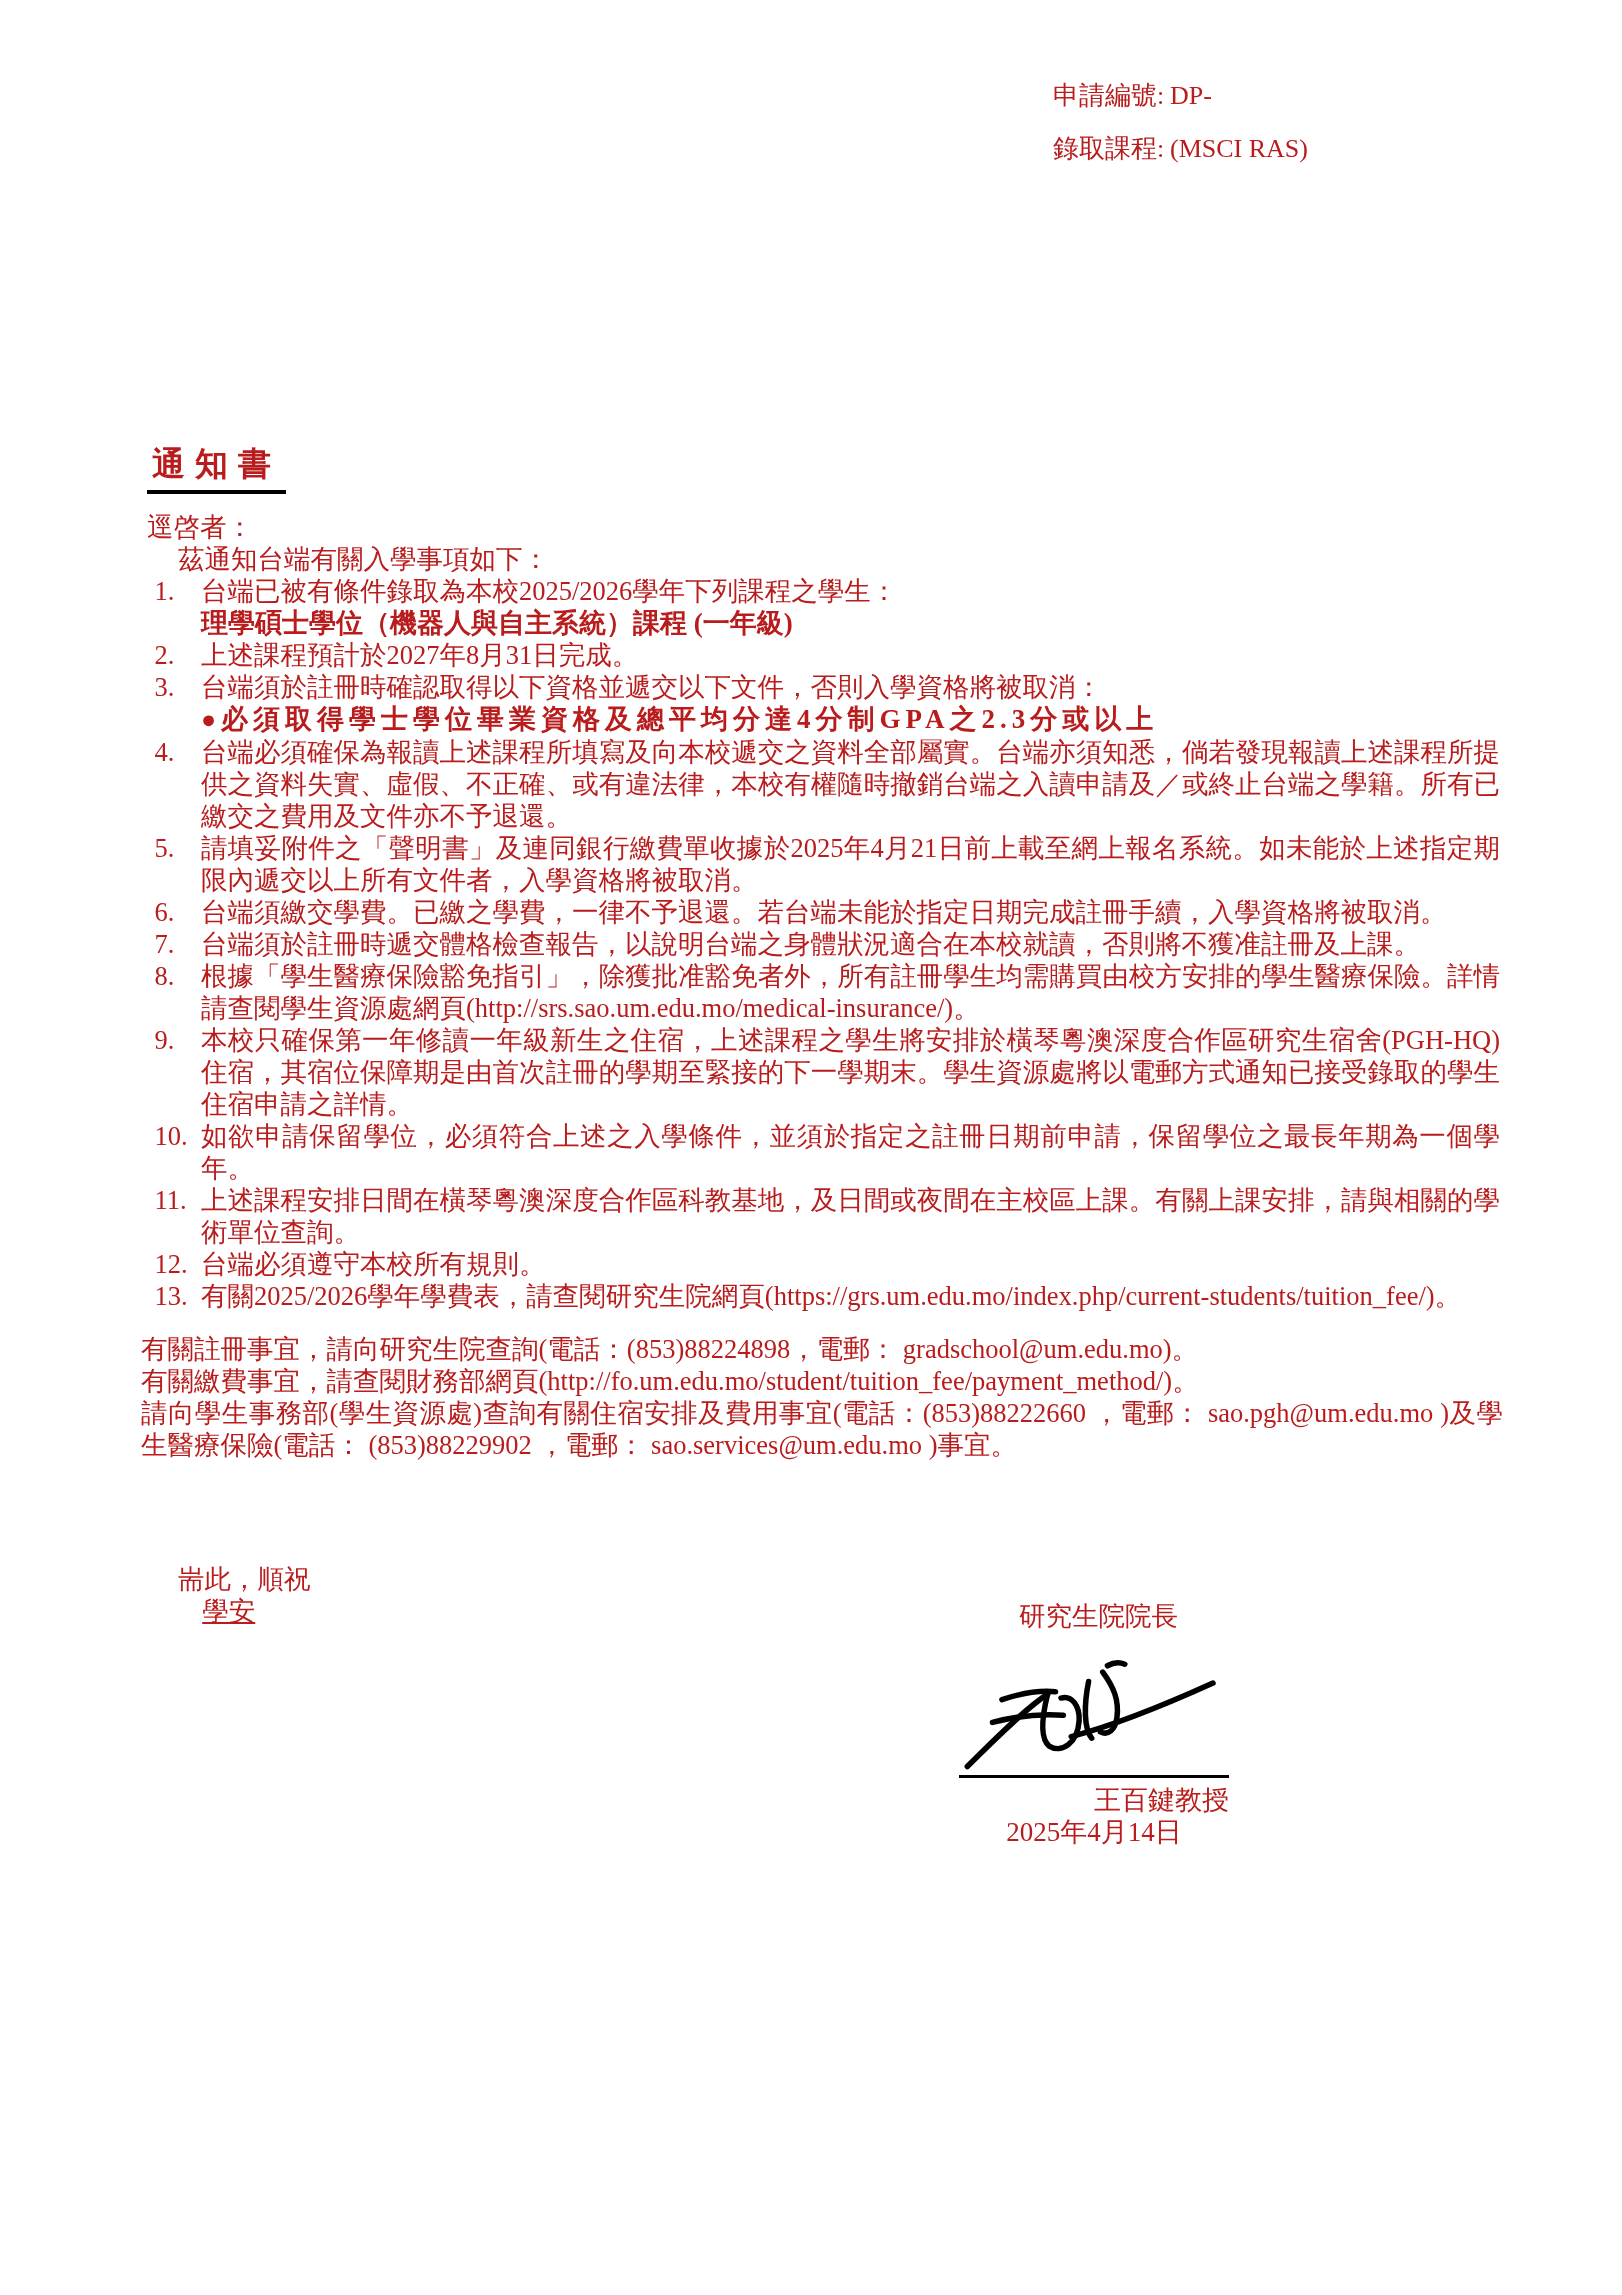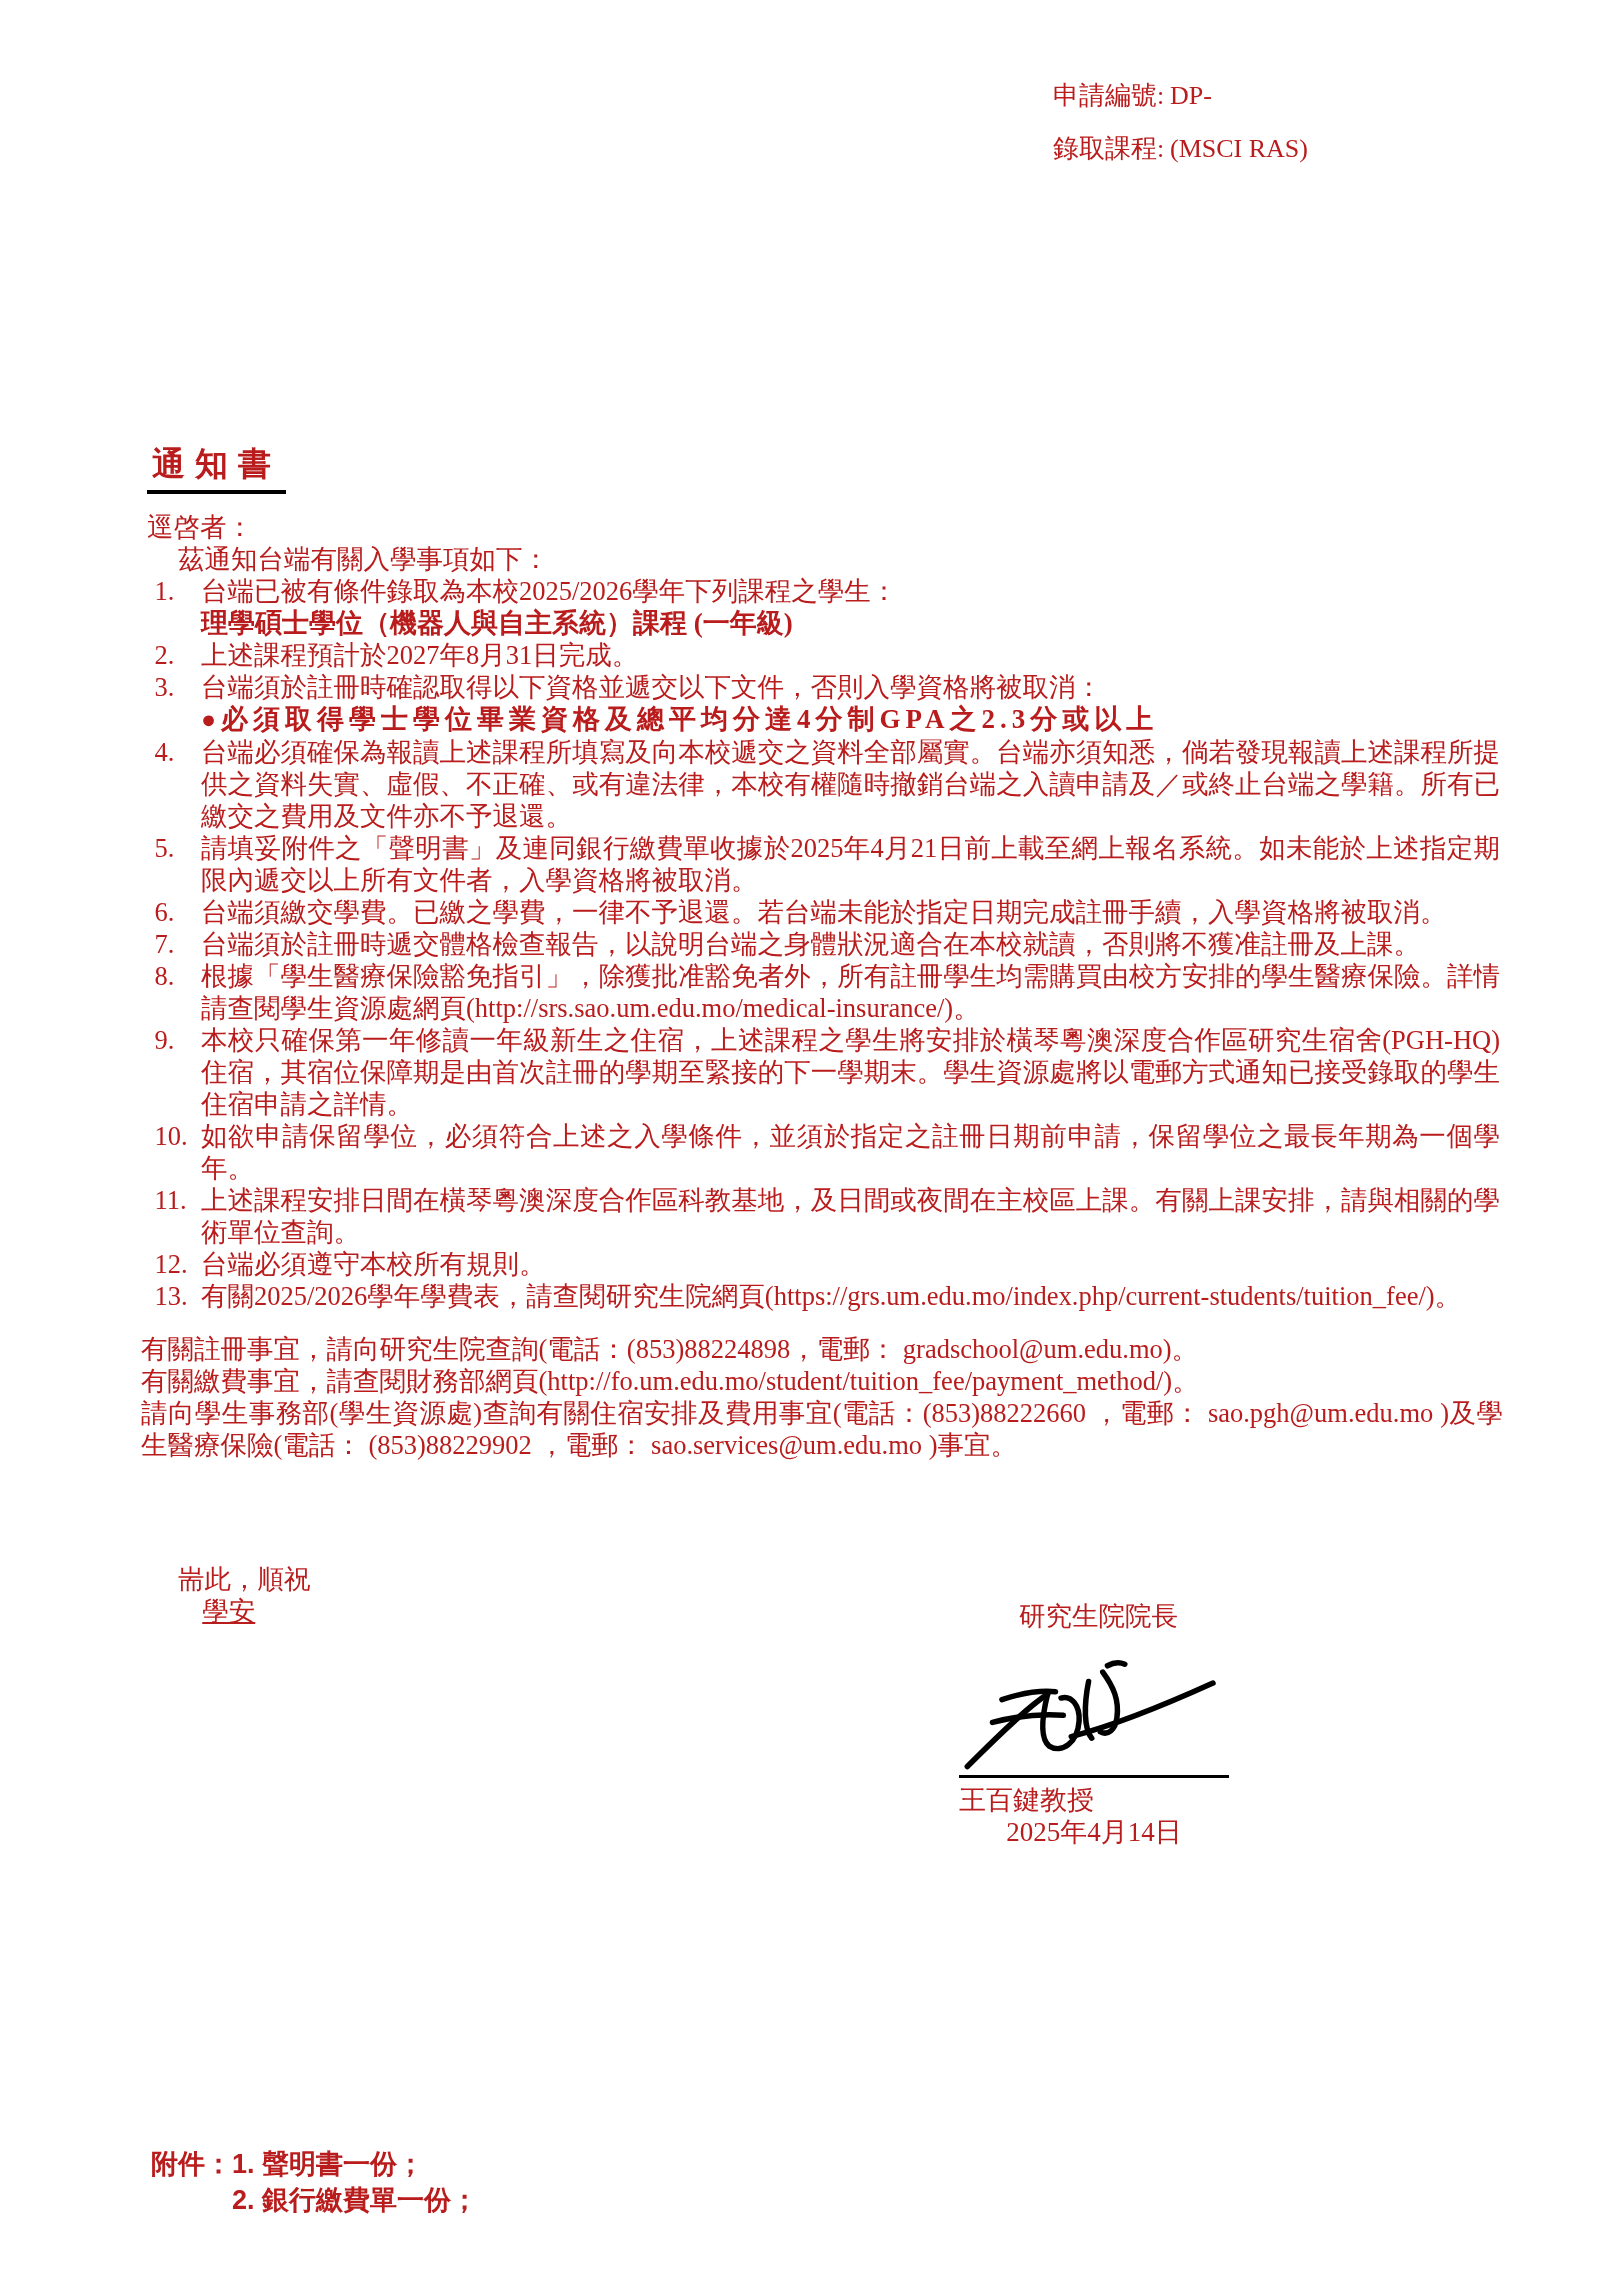--- a/index.html
+++ b/index.html
@@ -51,21 +51,21 @@
 
   
   .closing{position:absolute;left:147px;top:1563px;font-size:26.5px;line-height:32px;text-align:center;}
   .closing .l1{text-indent:31px;margin:0;}
   .closing .l2{margin:0;text-decoration:underline;}
 
   
   .dean-title{position:absolute;left:1019px;top:1598px;font-size:26.5px;}
   .signature{position:absolute;left:946px;top:1650px;width:282px;height:126px;}
   .sig-line{position:absolute;left:959px;top:1775px;width:270px;height:3.3px;background:#000;}
-  .dean-name{position:absolute;left:959px;top:1782px;width:270px;text-align:left;font-size:27px;}
+  .dean-name{position:absolute;left:959px;top:1782px;width:270px;text-align:right;font-size:27px;}
   .letter-date{position:absolute;left:959px;top:1814px;width:270px;text-align:center;font-size:27px;}
 
   
   .attachments{
     position:absolute;left:151px;top:2146px;
     font-family:"Liberation Sans","DejaVu Sans",sans-serif;
     font-weight:bold;font-size:27px;line-height:36px;
     display:flex;
   }
   .attachments .att-label{white-space:nowrap;}
@@ -178,22 +178,15 @@
       <path d="M190 28 C 204 47, 211 64, 208 86 C 206 101, 197 109, 187 104"></path>
       <path d="M196 20 C 203 16, 211 15, 218 18"></path>
       <path d="M150 110 C 200 97, 255 76, 330 42"></path>
     </g>
   </svg>
 
   <div class="sig-line"></div>
   <div class="dean-name">王百鍵教授</div>
   <div class="letter-date">2025年4月14日</div>
 
-  <div class="attachments">
-    <span class="att-label">附件：</span>
-    <span class="att-items">
-      <p>1. 聲明書一份；</p>
-      <p>2. 銀行繳費單一份；</p>
-    </span>
-  </div>
 
 </div>
 
 
 </body></html>

